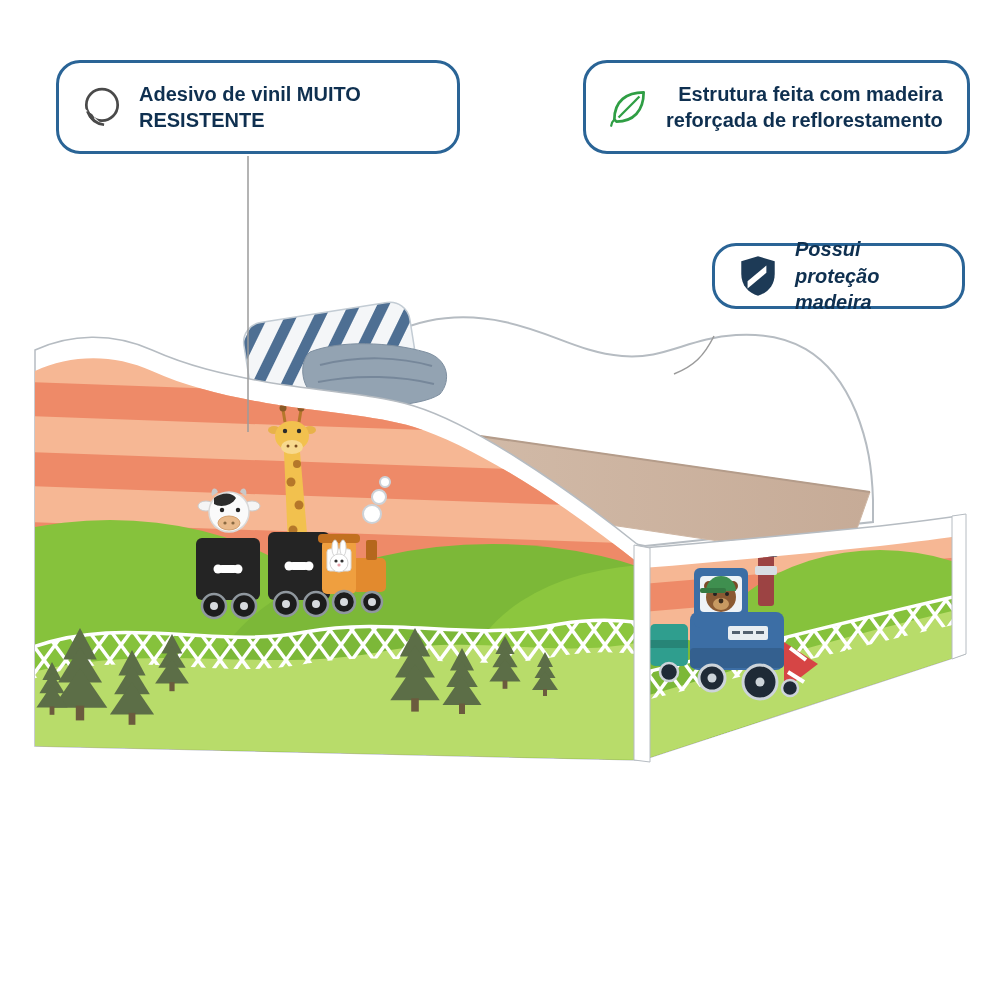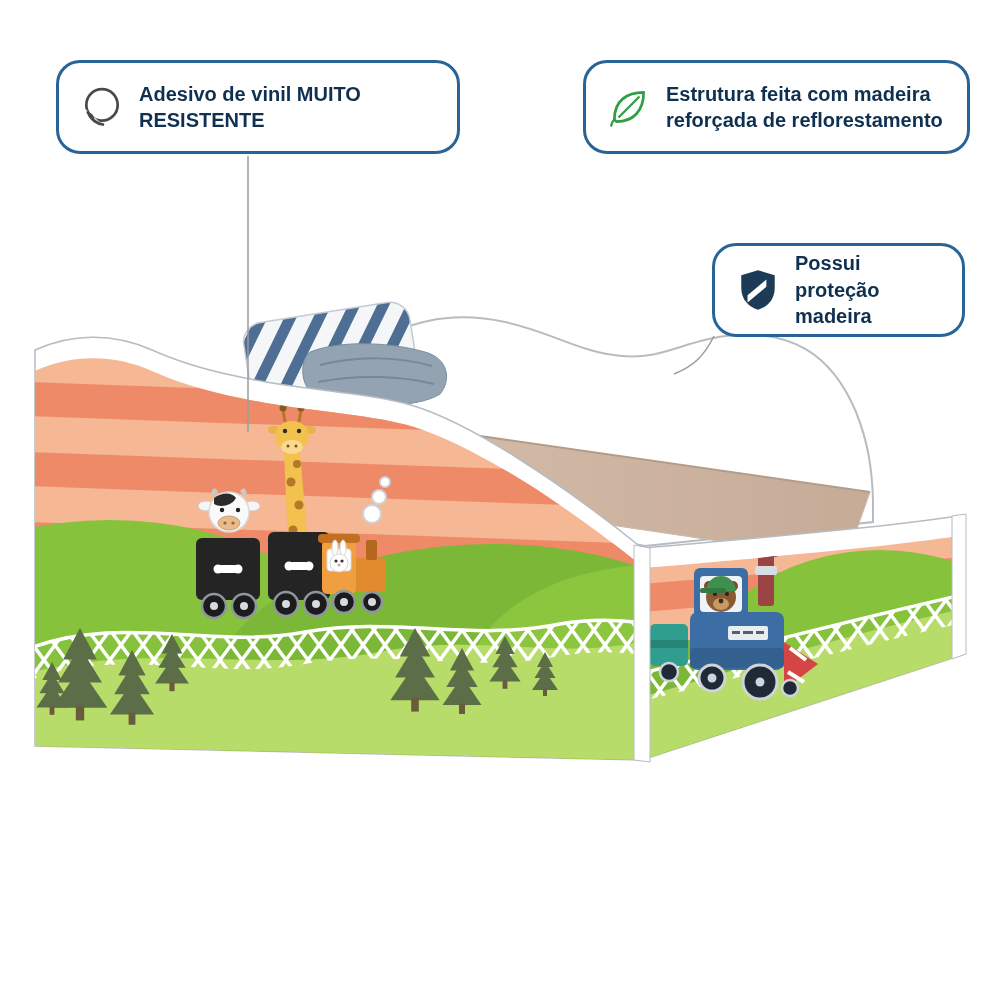--- a/index.html
+++ b/index.html
@@ -5,22 +5,22 @@
   html,body{margin:0;padding:0;background:#ffffff;}
   .stage{position:relative;width:1000px;height:1000px;background:#ffffff;overflow:hidden;
          font-family:"Liberation Sans",sans-serif;}
   .bed-svg{position:absolute;left:0;top:0;width:1000px;height:1000px;}
   .callout{position:absolute;background:#fff;border:3px solid #2a6496;border-radius:24px;
            display:flex;align-items:center;gap:14px;padding:0 20px;box-sizing:border-box;}
   .callout-icon{flex:0 0 auto;width:46px;height:46px;}
   .callout-text{font-weight:700;font-size:20px;line-height:1.32;color:#0f3050;}
   .callout-text span{display:block;}
   #callout-vinyl{left:35px;top:60px;width:404px;height:94px;margin-left:21px;}
-  #callout-wood{left:583px;top:60px;width:387px;height:94px;}
-  #callout-protection{left:712px;top:243px;width:253px;height:94px;}
+  #callout-wood{left:583px;top:60px;width:387px;height:94px;text-align:right;}
+  #callout-protection{left:712px;top:243px;width:253px;height:66px;font-style:italic;}
 </style>
 </head>
 <body>
 
 <div class="stage">
 
   <svg class="bed-svg" viewBox="0 0 1000 1000">
     <defs>
       <pattern id="lattice" width="44" height="30" patternUnits="userSpaceOnUse">
         <path d="M0 30 L22 0 L44 30 M0 0 L22 30 L44 0" stroke="#ffffff" stroke-width="3.5" fill="none"></path>

